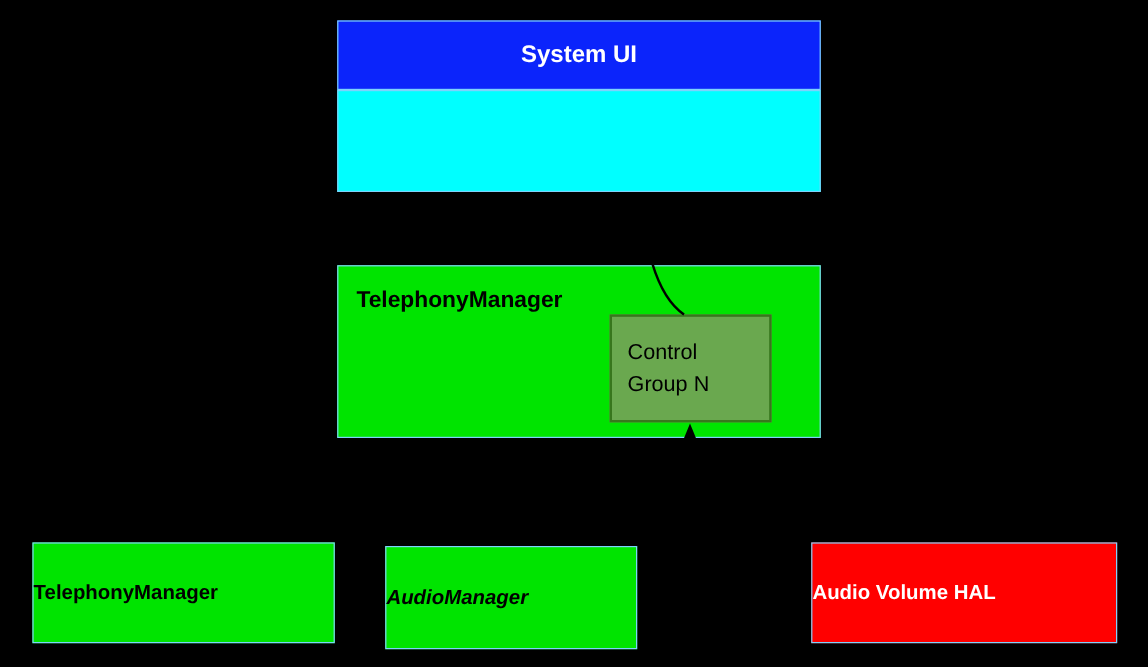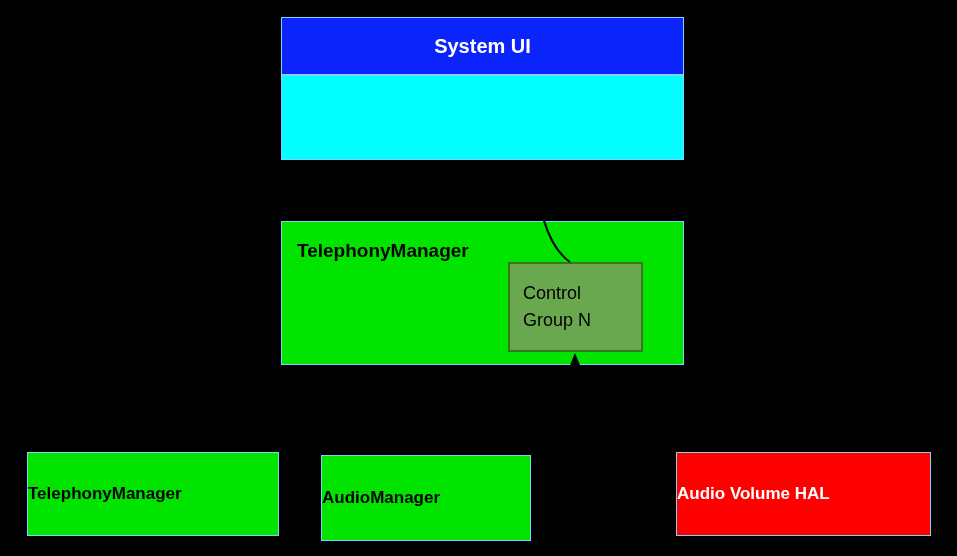--- a/index.html
+++ b/index.html
@@ -66,20 +66,21 @@
   }
   .telephony-manager {
     left: 27px; top: 452px; width: 252px; height: 84px;
     background: var(--green-box);
     color: var(--text-dark);
   }
   .audio-manager {
     left: 321px; top: 455px; width: 210px; height: 86px;
     background: var(--green-box);
     color: var(--text-dark);
+    font-style: italic;
   }
   .audio-control-hal {
     left: 676px; top: 452px; width: 255px; height: 84px;
     background: var(--red-box);
     color: var(--text-light);
   }
   .connector-overlay {
     position: absolute;
     left: 0; top: 0; width: 957px; height: 556px;
     pointer-events: none;

